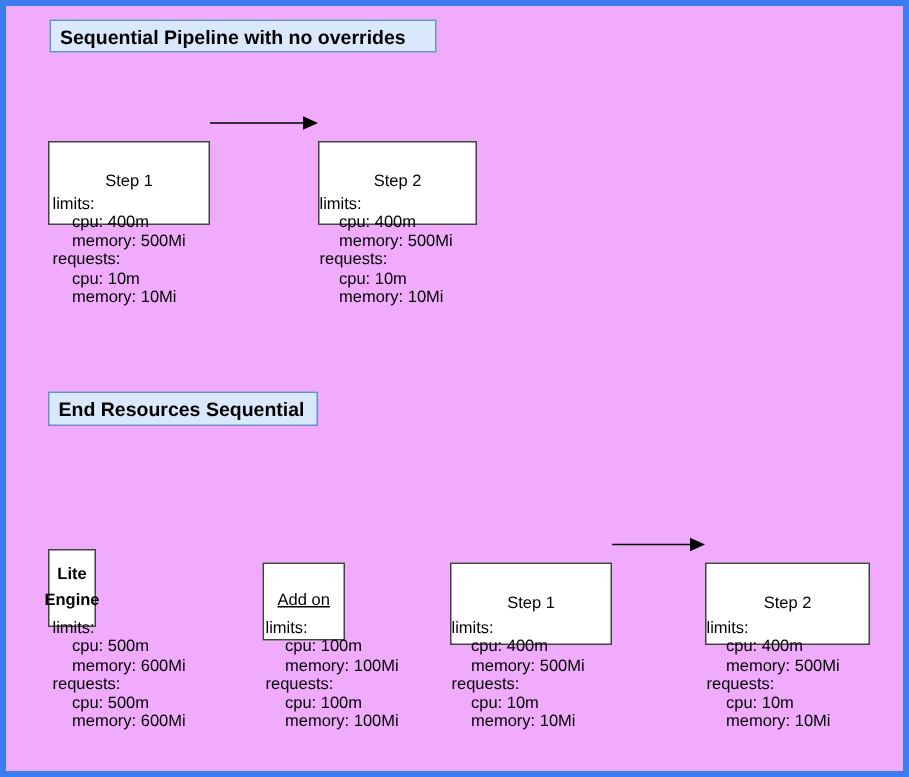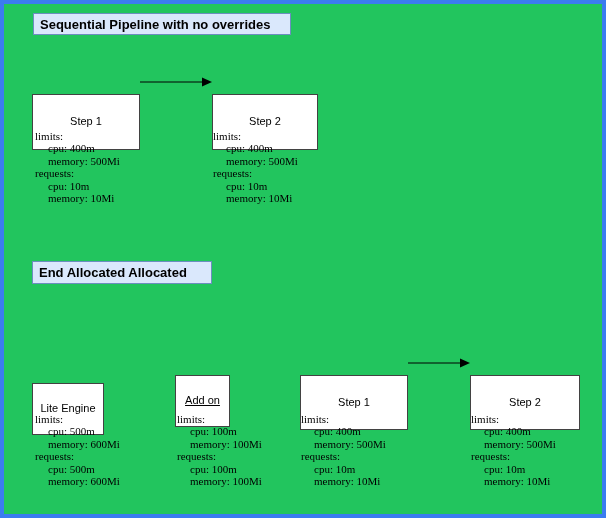--- a/index.html
+++ b/index.html
@@ -1,21 +1,21 @@
 <!DOCTYPE html>
 <html><head>
 <meta charset="utf-8">
 <style>
   * { margin: 0; padding: 0; box-sizing: border-box; }
   html, body { background: #ffffff; }
   .stage {
     position: relative;
     width: 606px;
     height: 518px;
-    background: #22c55e;
+    background: #f0abfc;
     font-family: "Liberation Sans", sans-serif;
     color: #000000;
     overflow: hidden;
   }
   .frame {
     position: absolute;
     inset: 0;
     border: 4px solid #3b7cf0;
     pointer-events: none;
   }
@@ -42,21 +42,20 @@
     line-height: 1.55;
     padding: 2px;
     margin-top: 40px;
   }
   .arrow { position: absolute; }
   .res {
     position: absolute;
     font-size: 11px;
     line-height: 12.4px;
     white-space: nowrap;
-    font-family: Liberation Serif, serif;
   }
   .res .indent { padding-left: 13px; }
 </style>
 </head>
 <body>
 
 <div class="stage">
 
   <div class="title-box" style="left:33px; top:13px; width:258px; height:22px;">Sequential Pipeline with no overrides</div>
 
@@ -84,23 +83,23 @@
 
   <div class="res" style="left:213px; top:130px;">
     <div>limits:</div>
     <div class="indent">cpu: 400m</div>
     <div class="indent">memory: 500Mi</div>
     <div>requests:</div>
     <div class="indent">cpu: 10m</div>
     <div class="indent">memory: 10Mi</div>
   </div>
 
-  <div class="title-box" style="left:32px; top:261px; width:180px; height:23px;">End Allocated Allocated</div>
+  <div class="title-box" style="left:32px; top:261px; width:180px; height:23px;">End Resources Sequential</div>
 
-  <div class="node" style="left:32px; top:343px; width:72px; height:52px;">
+  <div class="node" style="left:32px; top:326px; width:32px; height:52px;font-weight:bold;">
     <span>Lite Engine</span>
   </div>
 
   <div class="node" style="left:175px; top:335px; width:55px; height:52px;text-decoration:underline;">
     <span>Add on</span>
   </div>
 
   <div class="node" style="left:300px; top:335px; width:108px; height:55px;">
     <span>Step 1</span>
   </div>

